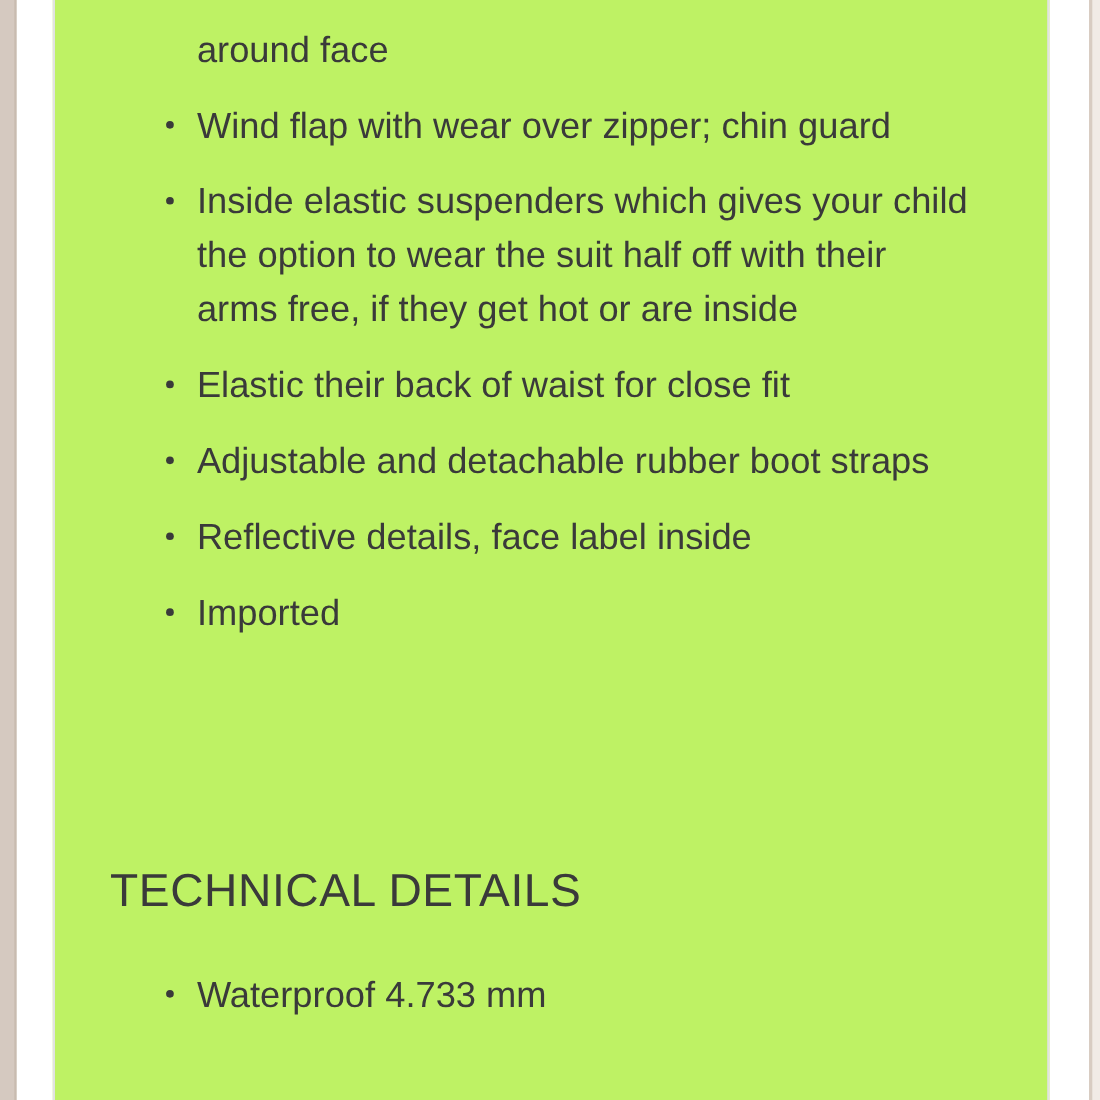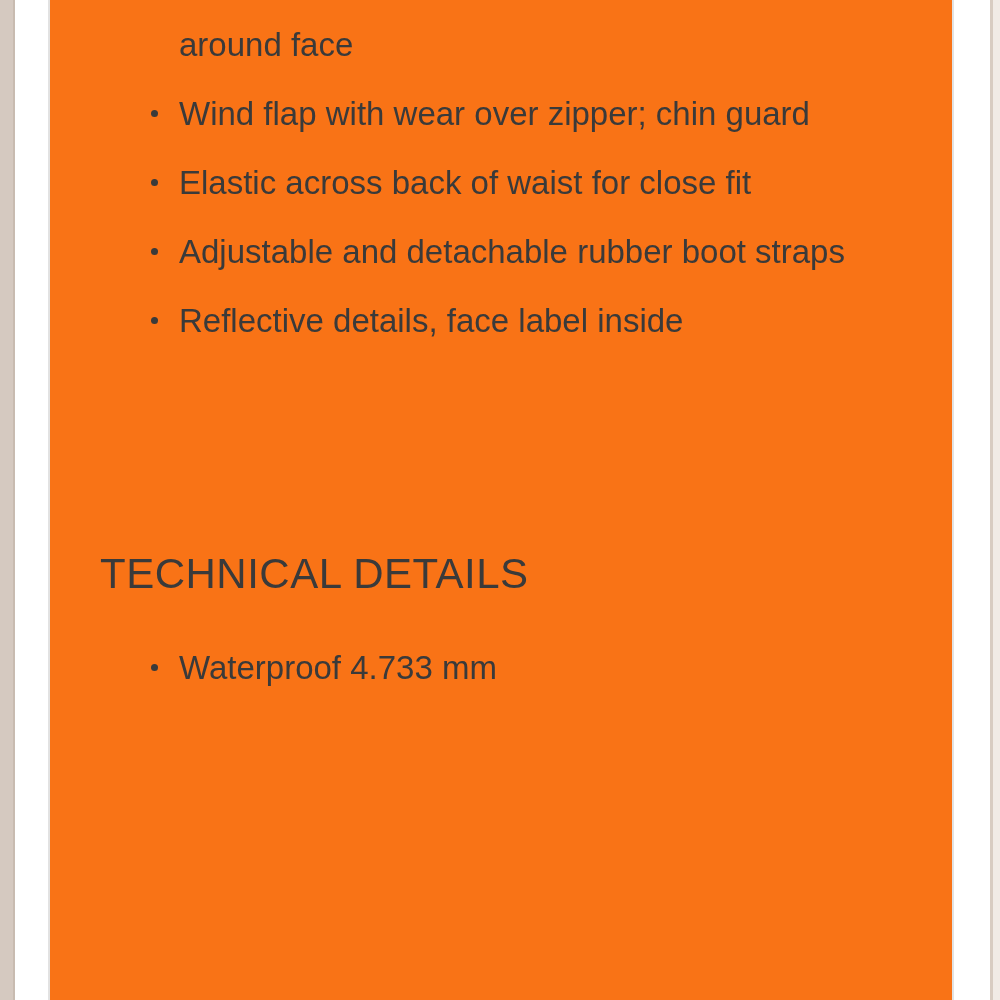--- a/index.html
+++ b/index.html
@@ -24,21 +24,21 @@
     position: absolute;
     right: 0; top: 0; bottom: 0;
     width: 7px;
     background: #f1ebe6;
     border-left: 3px solid #d8ccc2;
   }
   
   .card {
     position: absolute;
     left: 48px; right: 46px; top: 0; bottom: 0;
-    background: #f97316;
+    background: #bef264;
     border-left: 2px solid #e2e2e2;
     border-right: 2px solid #e2e2e2;
     overflow: hidden;
   }
   .content {
     padding: 0 30px 0 50px;
     color: #3a3a3a;
   }
   ul.bullet-list {
     list-style: none;
@@ -80,24 +80,27 @@
 
 <div class="card">
   <div class="content">
 
     <ul class="bullet-list feature-list">
       <li class="list-item no-dot">
         <span>around face</span>
       </li>
 
     <li class="list-item"><span class="dot"></span><span>Wind flap with wear over zipper; chin guard</span></li>
-        <li class="list-item"><span class="dot"></span><span>Elastic across back of waist for close fit</span></li>
+        <li class="list-item"><span class="dot"></span><span>Inside elastic suspenders which gives your child
+the option to wear the suit half off with their
+arms free, if they get hot or are inside</span></li>
+        <li class="list-item"><span class="dot"></span><span>Elastic their back of waist for close fit</span></li>
         <li class="list-item"><span class="dot"></span><span>Adjustable and detachable rubber boot straps</span></li>
         <li class="list-item"><span class="dot"></span><span>Reflective details, face label inside</span></li>
-        <li class="list-item"><span class="dot"></span></li>
+        <li class="list-item"><span class="dot"></span><span>Imported</span></li>
       </ul>
 
     <h2 class="section-heading">TECHNICAL DETAILS</h2>
 
     <ul class="bullet-list tech-list">
 
     <li class="list-item"><span class="dot"></span><span>Waterproof 4.733 mm</span></li>
       </ul>
 
   </div>

